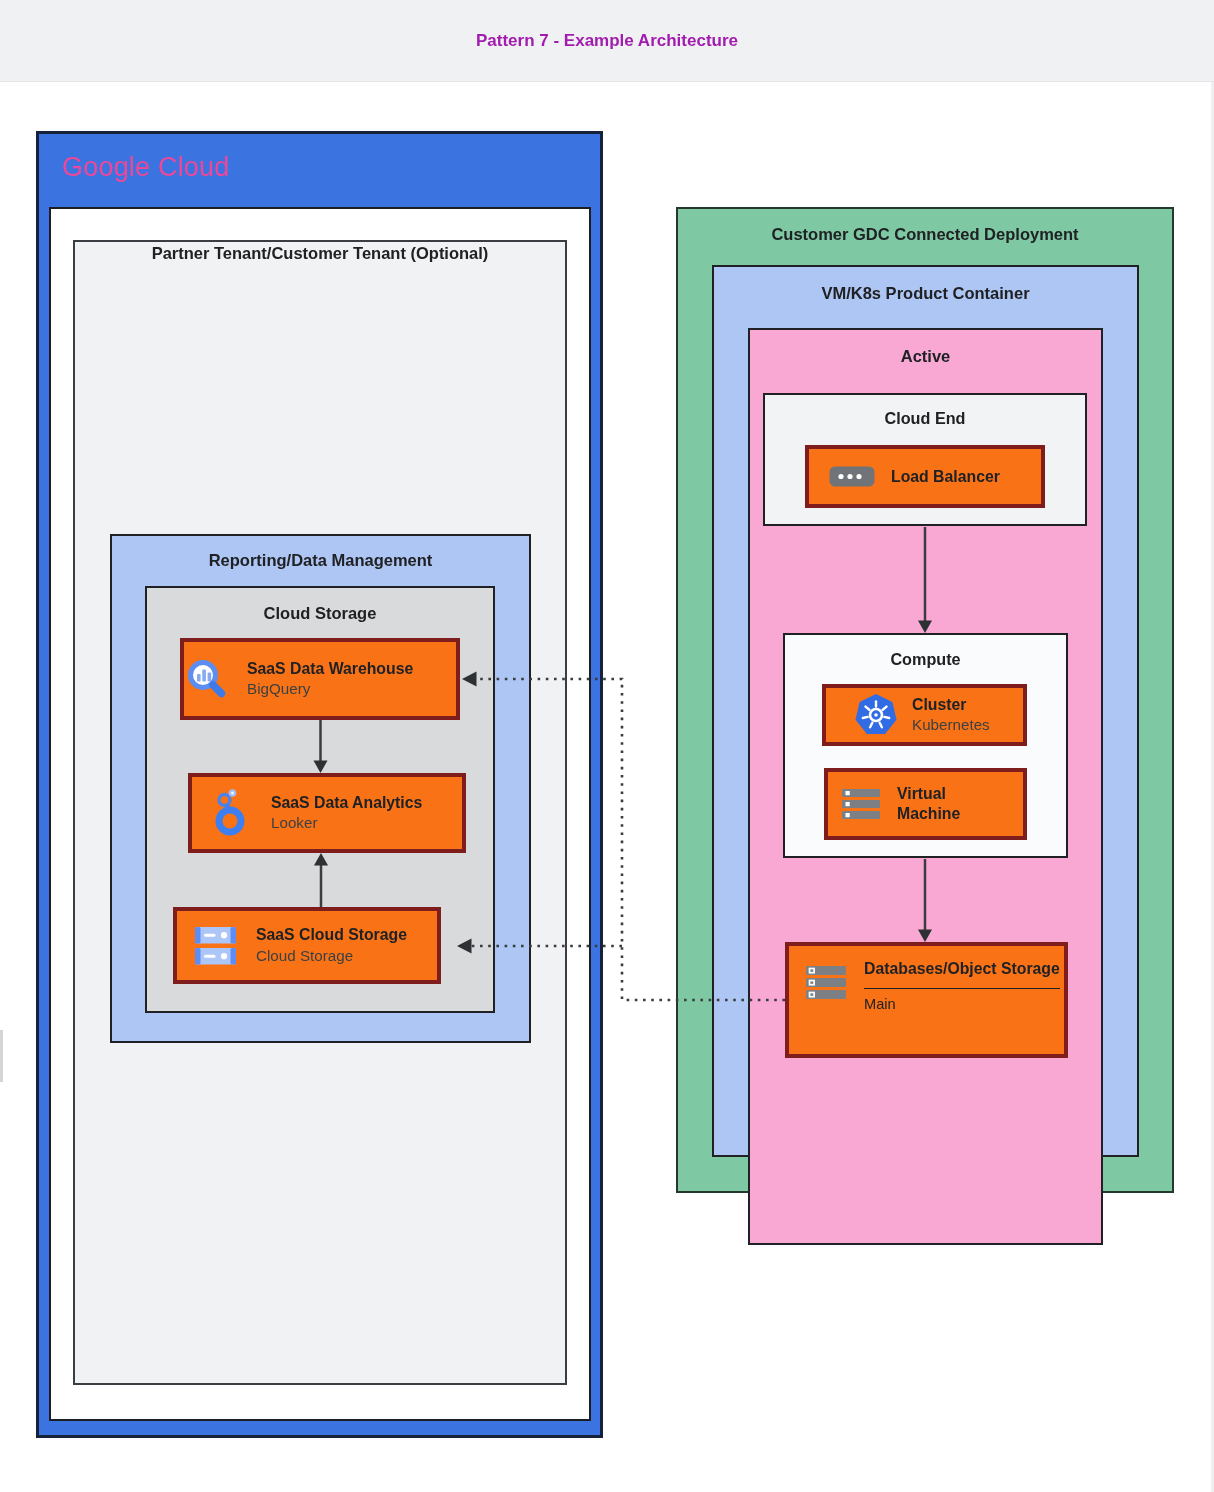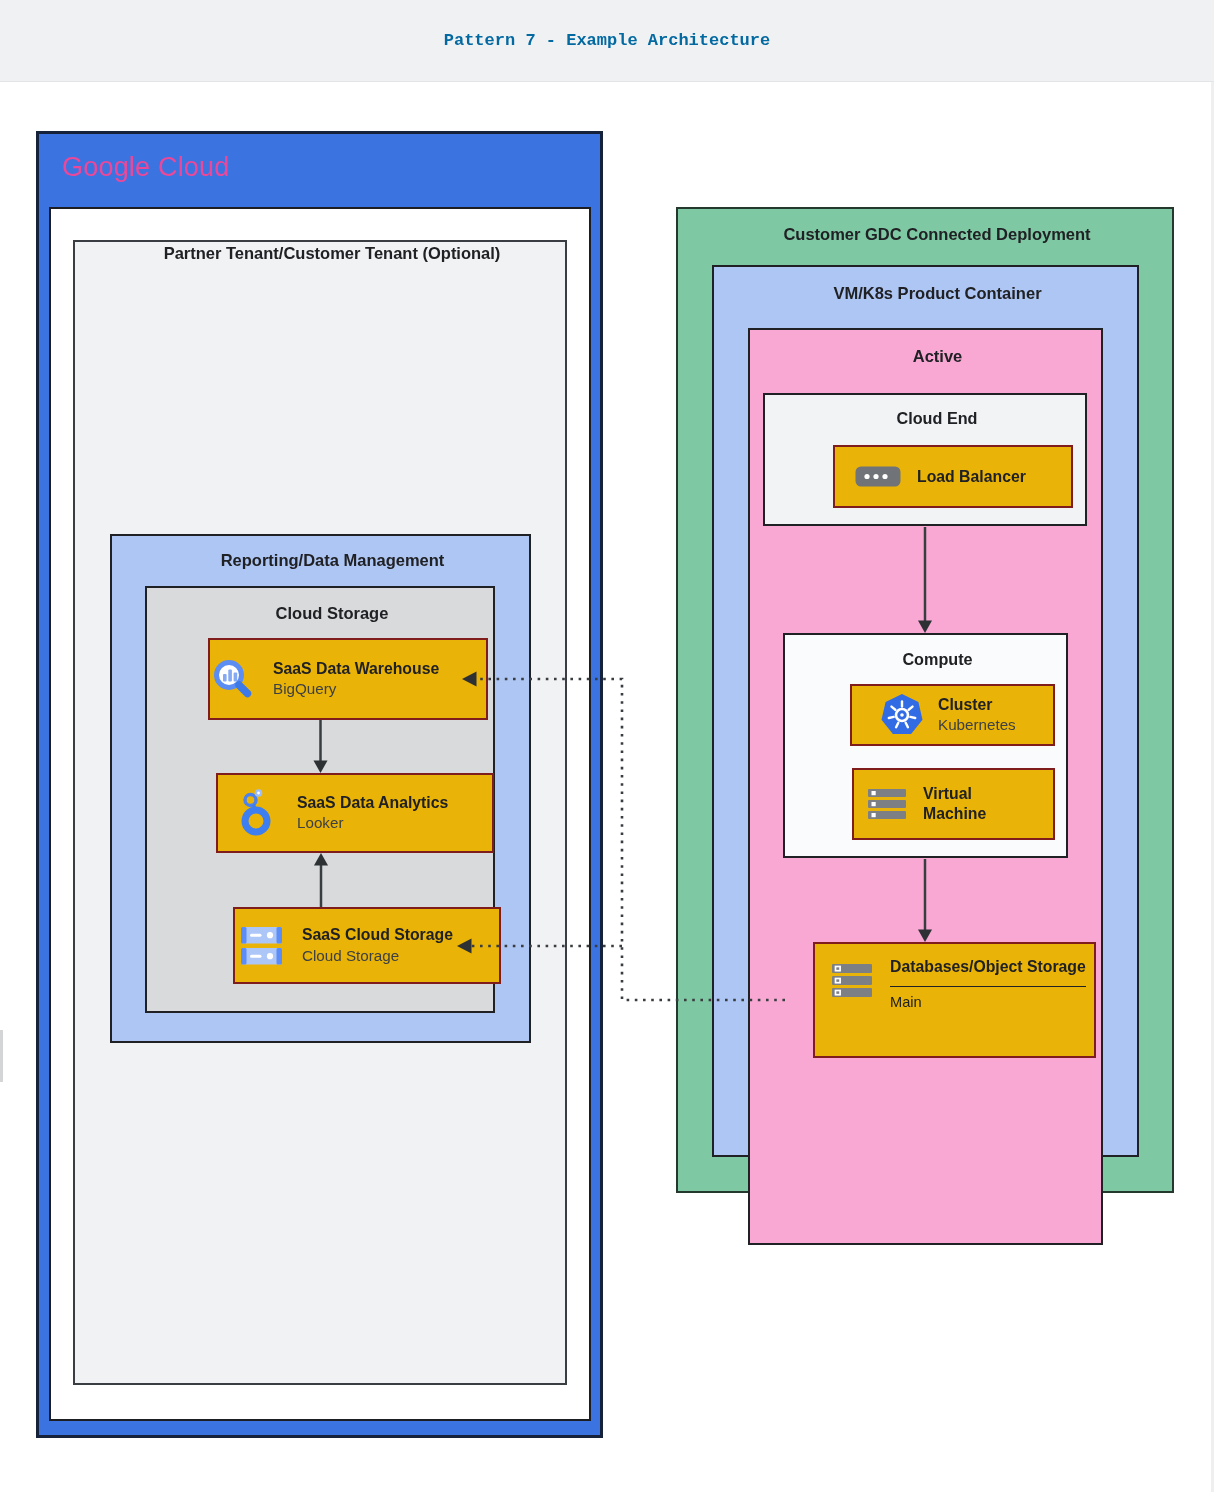--- a/index.html
+++ b/index.html
@@ -1,24 +1,24 @@
 <!DOCTYPE html>
 <html><head>
 <meta charset="utf-8">
 <style>
   html,body{margin:0;padding:0;background:#ffffff;}
   .page{position:relative;width:1214px;height:1492px;background:#ffffff;overflow:hidden;
         font-family:"Liberation Sans",sans-serif;color:#202124;}
   .abs{position:absolute;box-sizing:border-box;}
 
   .titlebar{left:0;top:0;width:1214px;height:82px;background:#f0f1f3;border-bottom:1px solid #e3e5e8;}
-  .titlebar .t{width:100%;text-align:center;line-height:82px;font-size:17px;font-weight:700;color:#0369a1;font-family:Liberation Mono, monospace;}
+  .titlebar .t{width:100%;text-align:center;line-height:82px;font-size:17px;font-weight:700;color:#a21caf;}
 
   .zone{border:2.5px solid #202124;}
-  .zone-label{width:100%;text-align:center;font-weight:700;font-size:16.5px;color:#202124;padding-left:12px;}
+  .zone-label{width:100%;text-align:center;font-weight:700;font-size:16.5px;color:#202124;}
 
   .gc-box{left:36px;top:131px;width:567px;height:1307px;background:#3b73e0;border:3px solid #16213a;}
   .gc-logo{left:62px;top:152px;font-size:27px;font-weight:500;color:#ec4899;letter-spacing:.2px;}
   .white-box{left:49px;top:207px;width:542px;height:1214px;background:#ffffff;border:2.5px solid #1c1e21;}
   .partner-box{left:73px;top:240px;width:494px;height:1145px;background:#f1f2f4;border:2px solid #3a3d41;}
   .partner-box .zone-label{margin-top:2px;}
   .reporting-box{left:110px;top:534px;width:421px;height:509px;background:#aec6f4;}
   .reporting-box .zone-label{margin-top:15px;}
   .csz-box{left:145px;top:586px;width:350px;height:427px;background:#d8dadc;}
   .csz-box .zone-label{margin-top:16px;}
@@ -27,29 +27,29 @@
   .green-box .zone-label{margin-top:16px;}
   .vmk8s-box{left:712px;top:265px;width:427px;height:892px;background:#aec6f4;}
   .vmk8s-box .zone-label{margin-top:17px;}
   .active-box{left:748px;top:328px;width:355px;height:917px;background:#f9a8d4;}
   .active-box .zone-label{margin-top:17px;}
   .frontend-box{left:763px;top:393px;width:324px;height:133px;background:#f2f3f5;border-width:2px;}
   .frontend-box .zone-label{margin-top:14px;font-size:16.2px;}
   .compute-box{left:783px;top:633px;width:285px;height:225px;background:#fafbfc;border-width:2px;}
   .compute-box .zone-label{margin-top:15px;font-size:16.2px;}
 
-  .node{background:#eab308;border:2px solid #7f1d1d;display:flex;align-items:center;margin-left:28px;}
+  .node{background:#f97316;border:4px solid #7f1d1d;display:flex;align-items:center;}
   .node .icon{flex:0 0 auto;display:flex;align-items:center;justify-content:center;}
   .node .txt{display:flex;flex-direction:column;justify-content:center;}
   .node .title{font-size:15.8px;font-weight:700;color:#202124;line-height:1.25;}
   .node .sub{font-size:15.2px;font-weight:400;color:#3c4043;line-height:1.3;margin-top:1px;}
 
   .dw-node{left:180px;top:638px;width:280px;height:82px;gap:17px;}
   .da-node{left:188px;top:773px;width:278px;height:80px;padding-left:20px;gap:19px;}
-  .csn-node{left:205px;top:907px;width:268px;height:77px;padding-left:4px;gap:17px;}
+  .csn-node{left:173px;top:907px;width:268px;height:77px;padding-left:16px;gap:17px;}
   .lb-node{left:805px;top:445px;width:240px;height:63px;padding-left:20px;gap:16px;}
   .cluster-node{left:822px;top:684px;width:205px;height:62px;padding-left:28px;gap:14px;}
   .vm-node{left:824px;top:768px;width:203px;height:72px;padding-left:13px;gap:16px;}
   .db-node{left:785px;top:942px;width:283px;height:116px;align-items:flex-start;padding:13px 14px 0 16px;gap:17px;}
   .db-node .divider{border:none;border-top:1.6px solid #202124;width:196px;margin:9px 0 7px 0;}
   .db-node .footer{font-size:14.6px;font-weight:400;color:#202124;}
 
   .edge-strip-right{left:1211px;top:82px;width:3px;height:1410px;background:#edeff1;}
   .edge-strip-left{left:0;top:1030px;width:3px;height:52px;background:#d3d5d7;}
 

